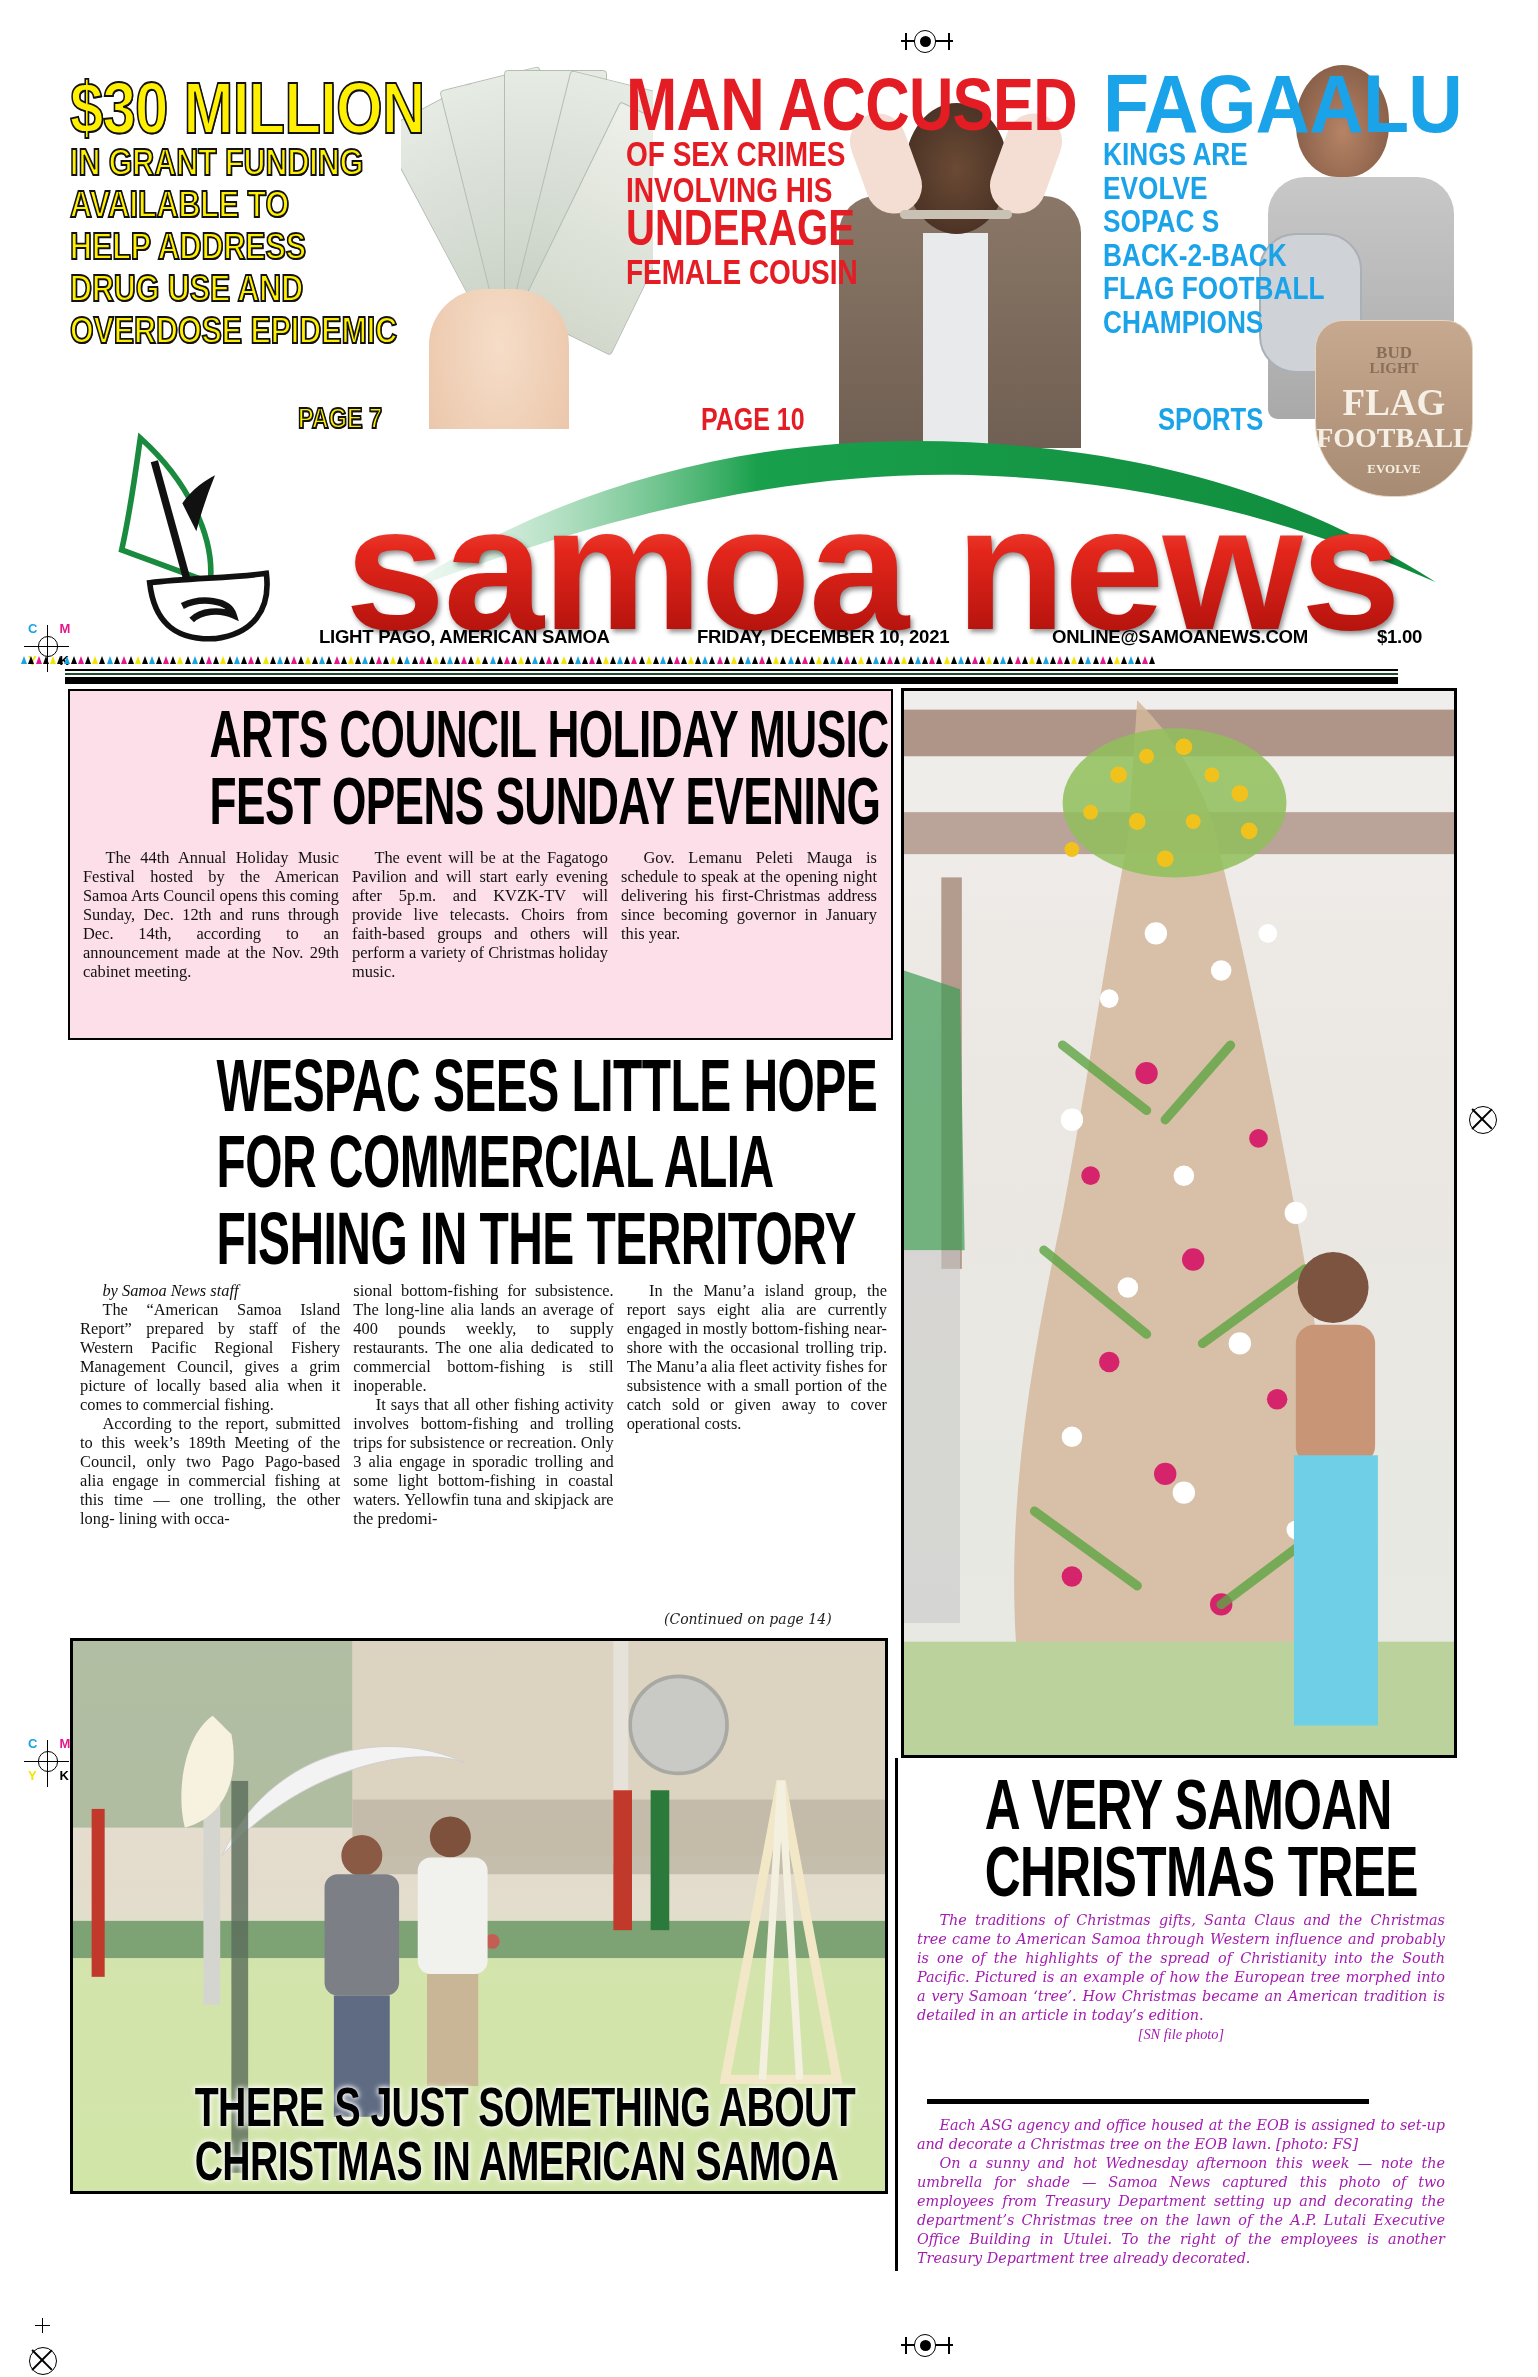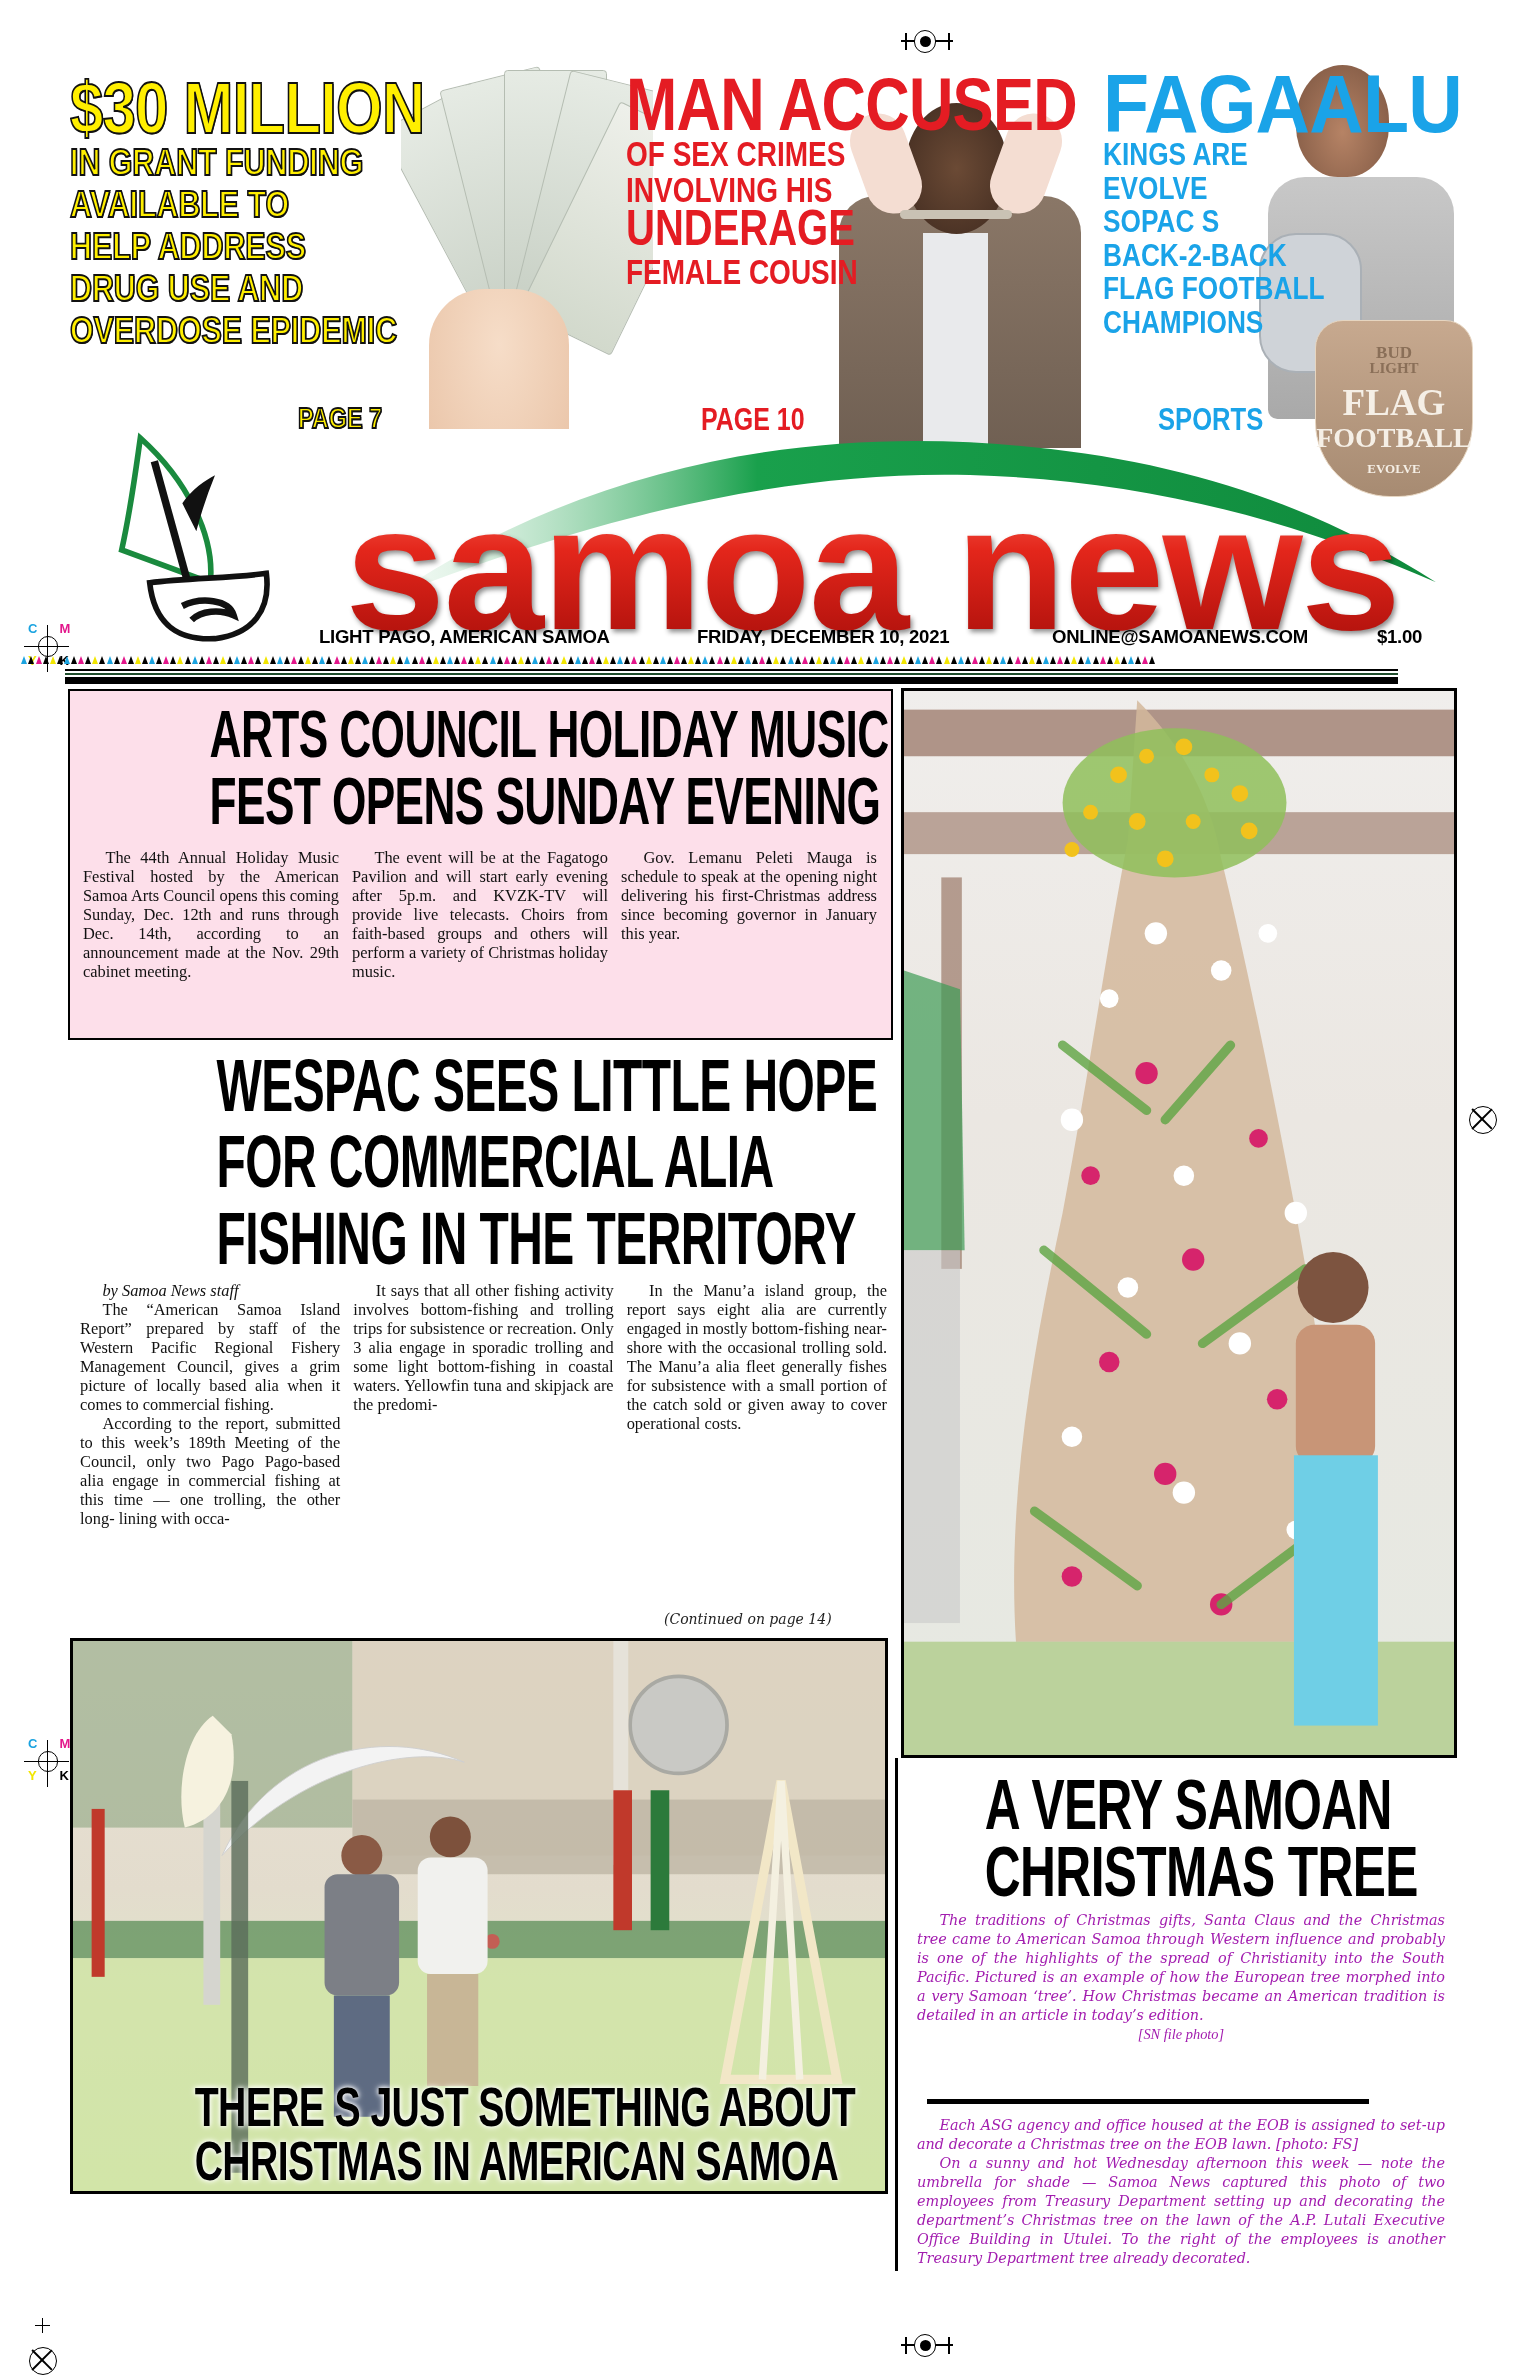--- a/index.html
+++ b/index.html
@@ -398,24 +398,25 @@
   <div class="condensed-head abs" style="left:68px; width:825px; top:1124px; font-size:75px; transform:scaleX(0.64);">FOR COMMERCIAL ALIA</div>
   <div class="condensed-head abs" style="left:68px; width:825px; top:1201px; font-size:75px; transform:scaleX(0.64);">FISHING IN THE TERRITORY</div>
 
   <div class="cols3 body-serif" style="left:80px; top:1281px; width:807px; gap:13px;">
     <div>
       <p style="font-style:italic;">by Samoa News staff</p>
       <p>The “American Samoa Island Report” prepared by staff of the Western Pacific Regional Fishery Management Council, gives a grim picture of locally based alia when it comes to commercial fishing.</p>
       <p>According to the report, submitted to this week’s 189th Meeting of the Council, only two Pago Pago-based alia engage in commercial fishing at this time — one trolling, the other long- lining with occa-</p>
     </div>
     <div>
+      <p style="text-indent:0">sional bottom-fishing for subsistence. The long-line alia lands an average of 400 pounds weekly, to supply restaurants. The one alia dedicated to commercial bottom-fishing is still inoperable.</p>
       <p>It says that all other fishing activity involves bottom-fishing and trolling trips for subsistence or recreation. Only 3 alia engage in sporadic trolling and some light bottom-fishing in coastal waters. Yellowfin tuna and skipjack are the predomi-</p>
     </div>
     <div>
-      <p>In the Manu’a island group, the report says eight alia are currently engaged in mostly bottom-fishing near-shore with the occasional trolling sold. The Manu’a alia fleet generally fishes for subsistence with a small portion of the catch sold or given away to cover operational costs.</p>
+      <p>In the Manu’a island group, the report says eight alia are currently engaged in mostly bottom-fishing near-shore with the occasional trolling trip. The Manu’a alia fleet activity fishes for subsistence with a small portion of the catch sold or given away to cover operational costs.</p>
     </div>
   </div>
   <div class="abs" style="left:664px; top:1611px; font-family:'DejaVu Serif', serif; font-style:italic; font-size:14px; color:#222; white-space:nowrap;">(Continued on page 14)</div>
 </div>
 
 <div class="photo-frame tree-photo">
   <svg width="556" height="1070" viewBox="0 0 596 1148" preserveAspectRatio="none">
     <rect x="0" y="20" width="596" height="50" fill="#7a4b36" opacity="0.55"></rect>
     <rect x="0" y="130" width="596" height="45" fill="#7a4b36" opacity="0.45"></rect>
     <rect x="40" y="200" width="22" height="420" fill="#7a4b36" opacity="0.5"></rect>

